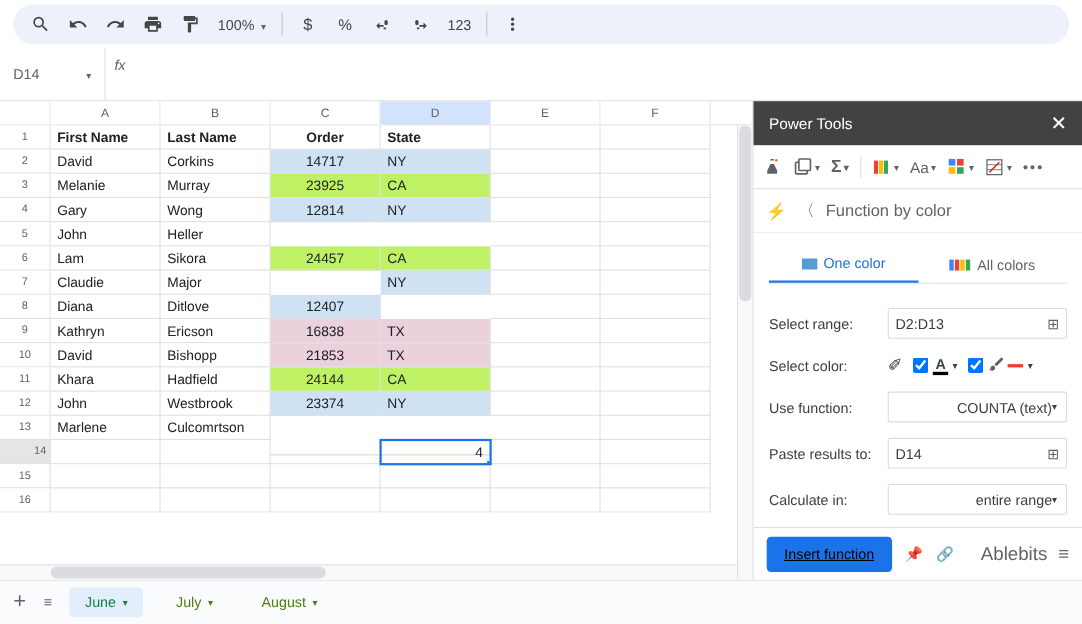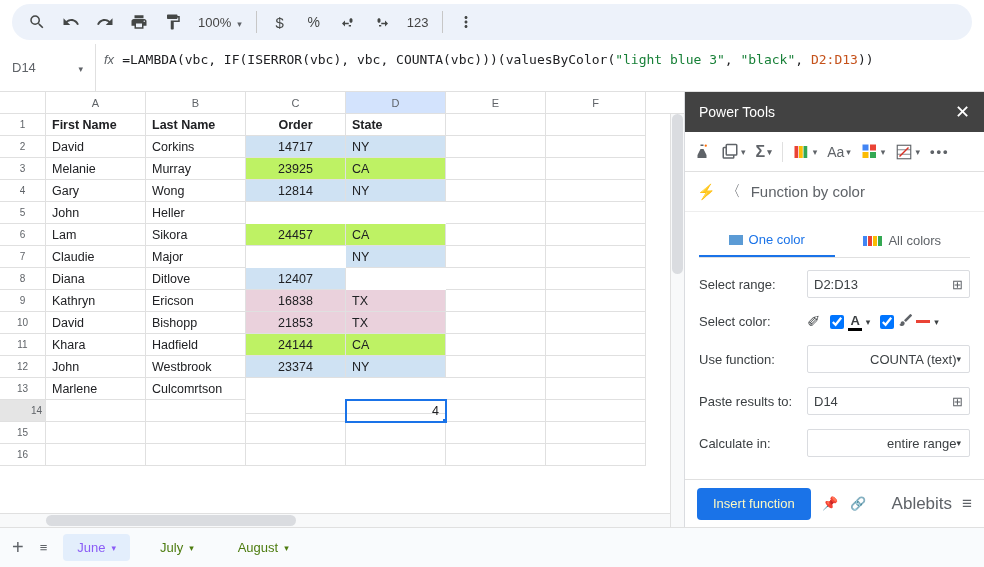--- a/index.html
+++ b/index.html
@@ -59,42 +59,42 @@
 
 
 .sidebar { width: 300px; background: #fff; border-left: 1px solid #dadce0; display: flex; flex-direction: column; }
 .sb-header { height: 40px; background: #424242; color: #fff; display: flex; align-items: center; padding: 0 14px; font-size: 14px; justify-content: space-between; }
 .sb-toolbar { height: 40px; border-bottom: 1px solid #e0e0e0; display: flex; align-items: center; padding: 0 8px; gap: 10px; }
 .sb-tb-btn { display: flex; align-items: center; gap: 2px; color: #5f6368; cursor: pointer; }
 .sb-tb-btn svg { width: 18px; height: 18px; }
 .sb-crumb { height: 40px; display: flex; align-items: center; gap: 10px; padding: 0 12px; border-bottom: 1px solid #eee; font-size: 15px; color: #5f6368; }
 .sb-body { flex: 1; padding: 12px 14px; overflow: hidden; font-size: 13px; color: #3c4043; }
 .sb-label { font-size: 12px; color: #5f6368; margin-bottom: 8px; }
-.sb-tabs { display: flex; border-bottom: 1px solid #e0e0e0; margin-bottom: 12px; }
+.sb-tabs { display: flex; border-bottom: 1px solid #e0e0e0; margin-bottom: 22px; }
 .sb-tab { flex: 1; text-align: center; padding: 8px 0; font-size: 13px; color: #5f6368; cursor: pointer; display: flex; align-items: center; justify-content: center; gap: 6px; }
 .sb-tab.active { color: #1a73e8; border-bottom: 2px solid #1a73e8; }
 .sb-row { display: flex; align-items: center; margin-bottom: 14px; gap: 8px; }
 .sb-row-label { width: 100px; font-size: 13px; color: #3c4043; }
 .sb-input { flex: 1; height: 28px; border: 1px solid #dadce0; border-radius: 2px; padding: 0 6px; display: flex; align-items: center; justify-content: space-between; font-size: 13px; }
 .sb-grid-icon { color: #5f6368; }
 .sb-select { flex: 1; height: 28px; border: 1px solid #dadce0; border-radius: 2px; padding: 0 8px; display: flex; align-items: center; justify-content: flex-end; font-size: 13px; }
 .sb-color-opts { display: flex; align-items: center; gap: 10px; }
 .sb-footer { height: 48px; border-top: 1px solid #e0e0e0; display: flex; align-items: center; padding: 0 12px; gap: 12px; }
-.sb-primary-btn { background: #1a73e8; color: #fef9c3; border: none; height: 32px; padding: 0 16px; border-radius: 4px; font-size: 13px; font-weight: 500; cursor: pointer; }
+.sb-primary-btn { background: #1a73e8; color: #000000; border: none; height: 32px; padding: 0 16px; border-radius: 4px; font-size: 13px; font-weight: 500; cursor: pointer; text-decoration: underline; }
 .sb-footer-ico { color: #5f6368; cursor: pointer; }
 .sb-brand { margin-left: auto; display: flex; align-items: center; gap: 10px; color: #5f6368; font-size: 17px; font-weight: 500; }
 .color-swatch-one { width: 14px; height: 10px; background: #5b9bd5; display: inline-block; }
 .color-swatch-all { display: inline-flex; gap: 1px; }
 .color-swatch-all i { width: 4px; height: 10px; display: inline-block; }
 
 
 .sheet-tabs { height: 40px; border-top: 1px solid #e0e0e0; display: flex; align-items: center; padding: 0 12px; gap: 16px; background: #f9fbfd; }
 .sheet-btn { color: #5f6368; cursor: pointer; display: flex; align-items: center; }
 .sheet-tab { padding: 6px 14px; font-size: 13px; color: #4d7c0f; display: flex; align-items: center; gap: 6px; cursor: pointer; border-radius: 4px; }
-.sheet-tab.active { background: #e3eefc; color: #8b5cf6; font-weight: 500; }
+.sheet-tab.active { background: #e3eefc; color: #15803d; font-weight: 500; }
 
 .caret::after { content: '▾'; font-size: 9px; color: #5f6368; margin-left: 2px; }
 input[type=checkbox] { width: 14px; height: 14px; }
 </style>
 </head>
 <body>
 
 <div class="toolbar">
   <div class="toolbar-pill">
     <div class="tb-btn">
@@ -151,23 +151,20 @@
   </div>
 </div>
 
 <div class="formula-bar">
   <div class="name-box">
     <span>D14</span>
     <span class="caret"></span>
   </div>
   <div class="fx-box">
     <span class="fx-icon">fx</span>
-    <span class="formula-text">
-      <span class="fx-black">=LAMBDA(vbc, IF(ISERROR(vbc), vbc, COUNTA(vbc)))(valuesByColor(</span><span class="fx-green">"light blue 3"</span><span class="fx-black">, </span><span class="fx-green">"black"</span><span class="fx-black">, </span><span class="fx-orange">D2:D13</span><span class="fx-black">))</span>
-    </span>
   </div>
 </div>
 
 <div class="main">
   <div class="grid-area">
 
     <div class="col-headers">
       <div class="corner"></div>
       <div class="col-h cw-a">A</div>
       <div class="col-h cw-b">B</div>

